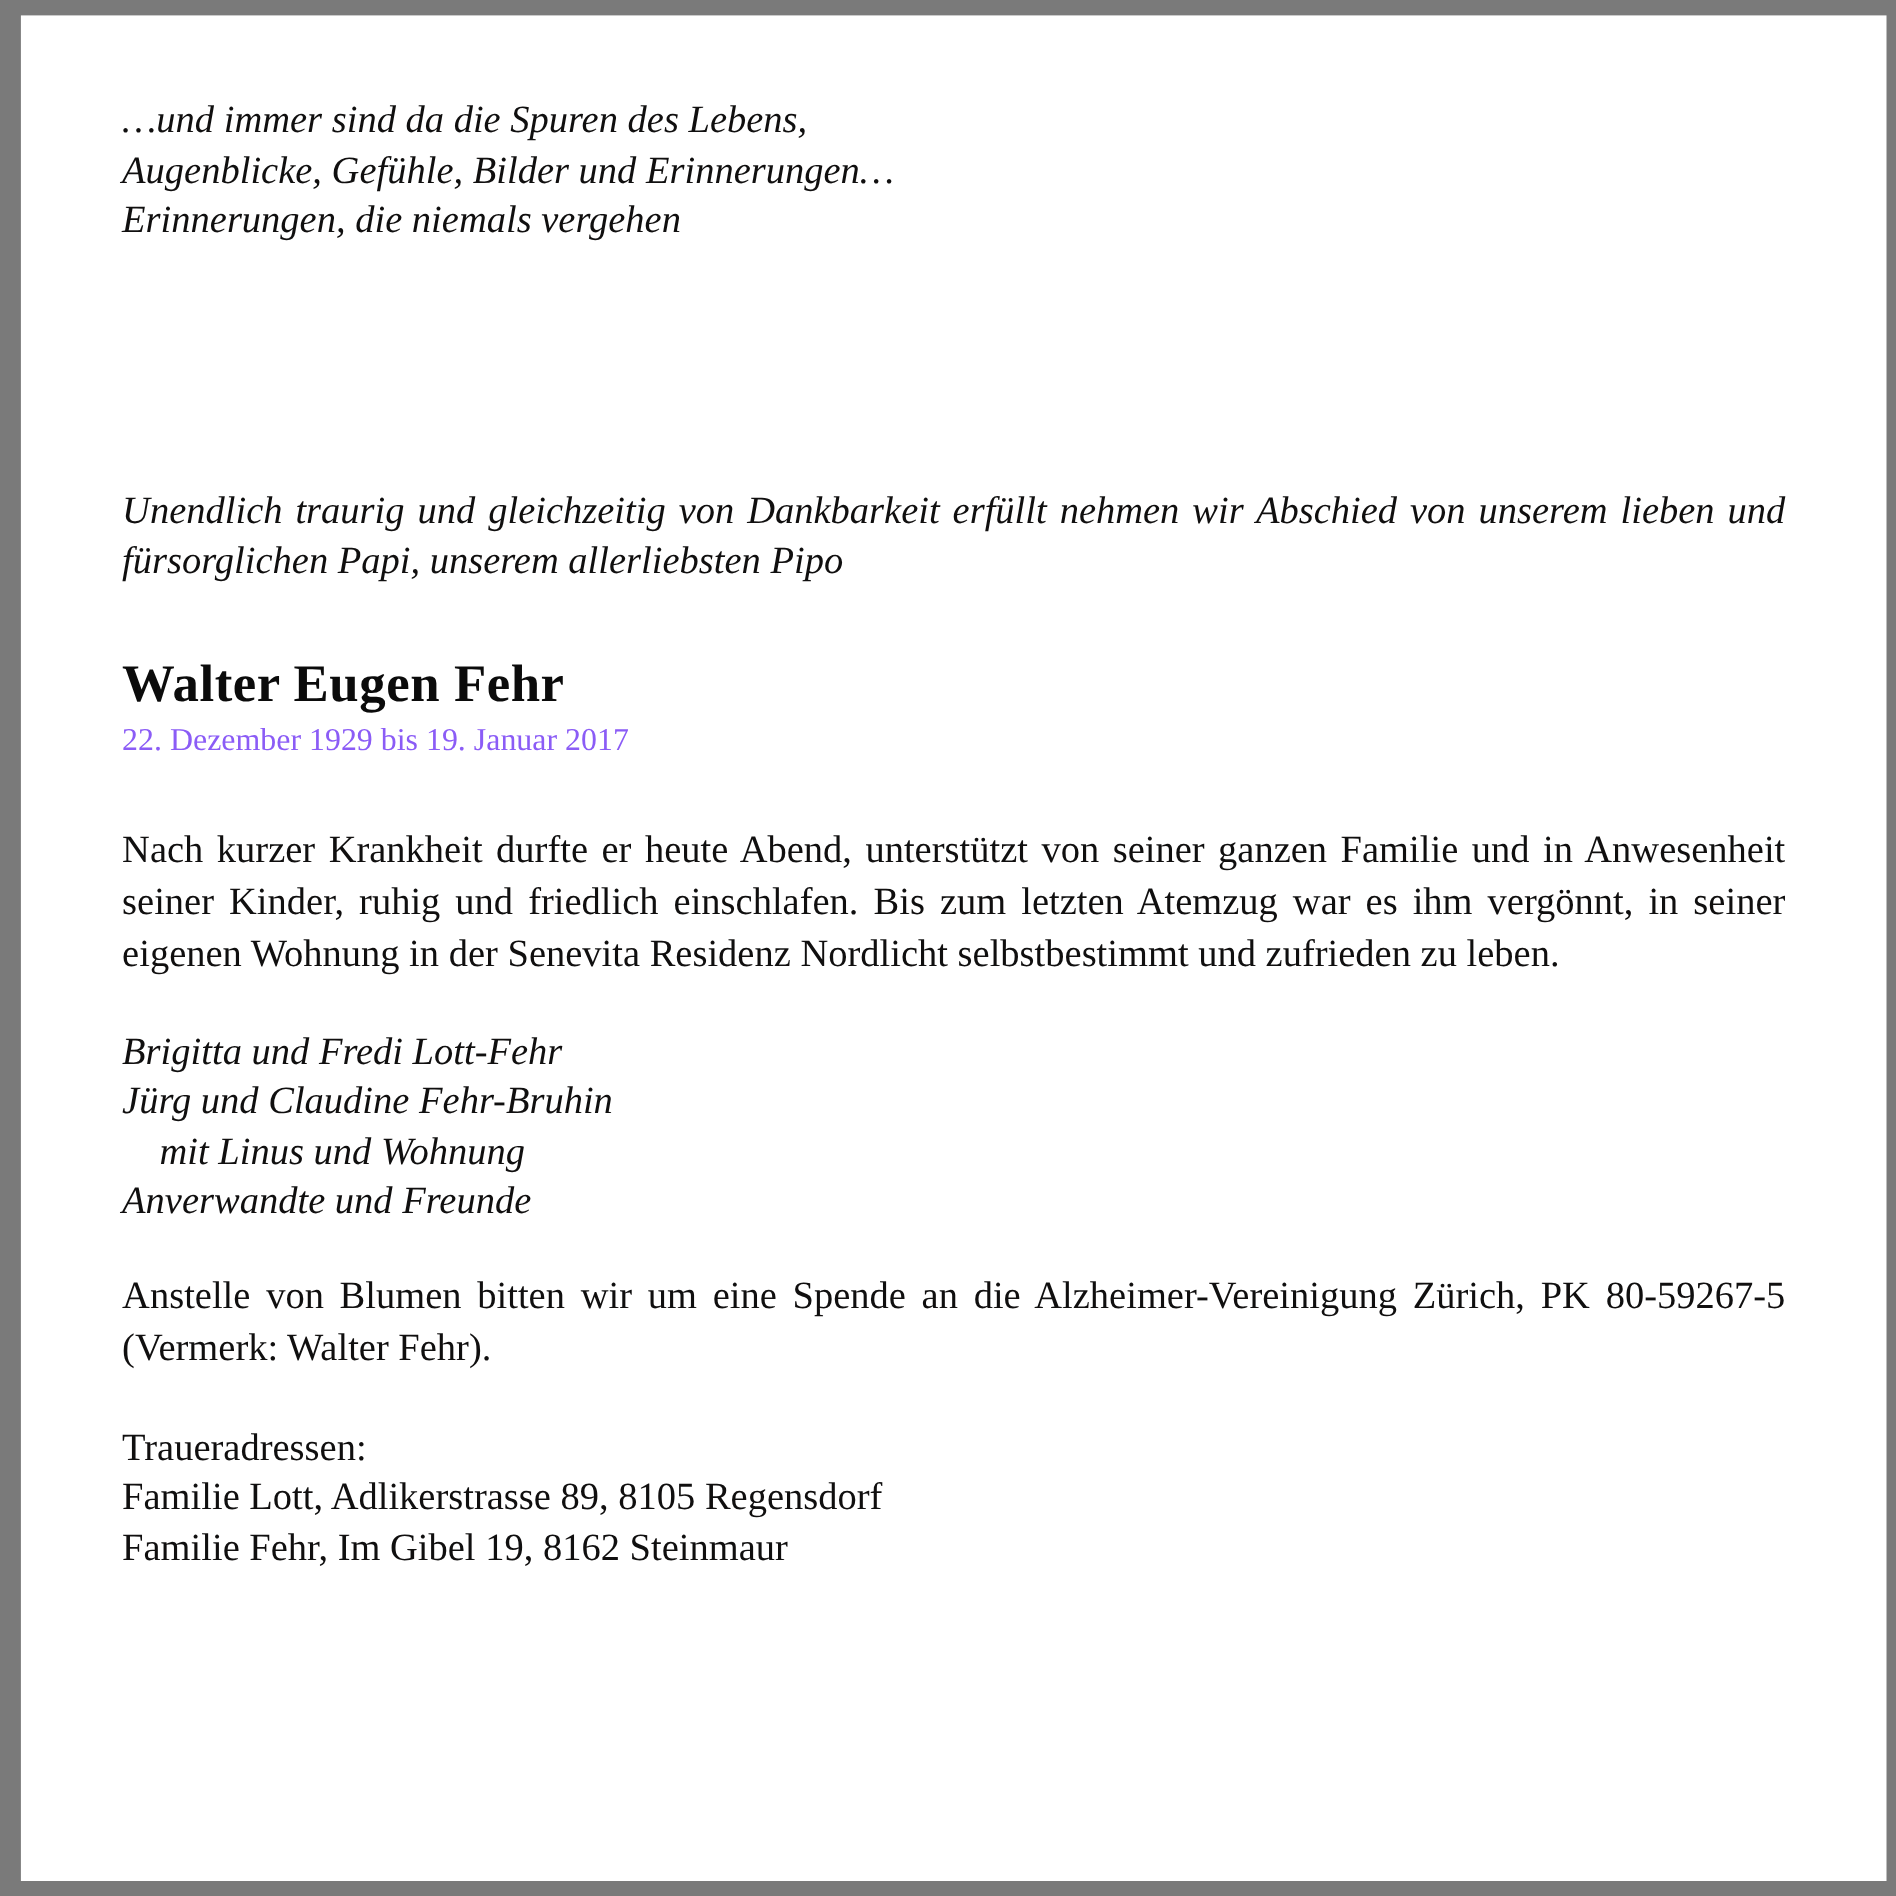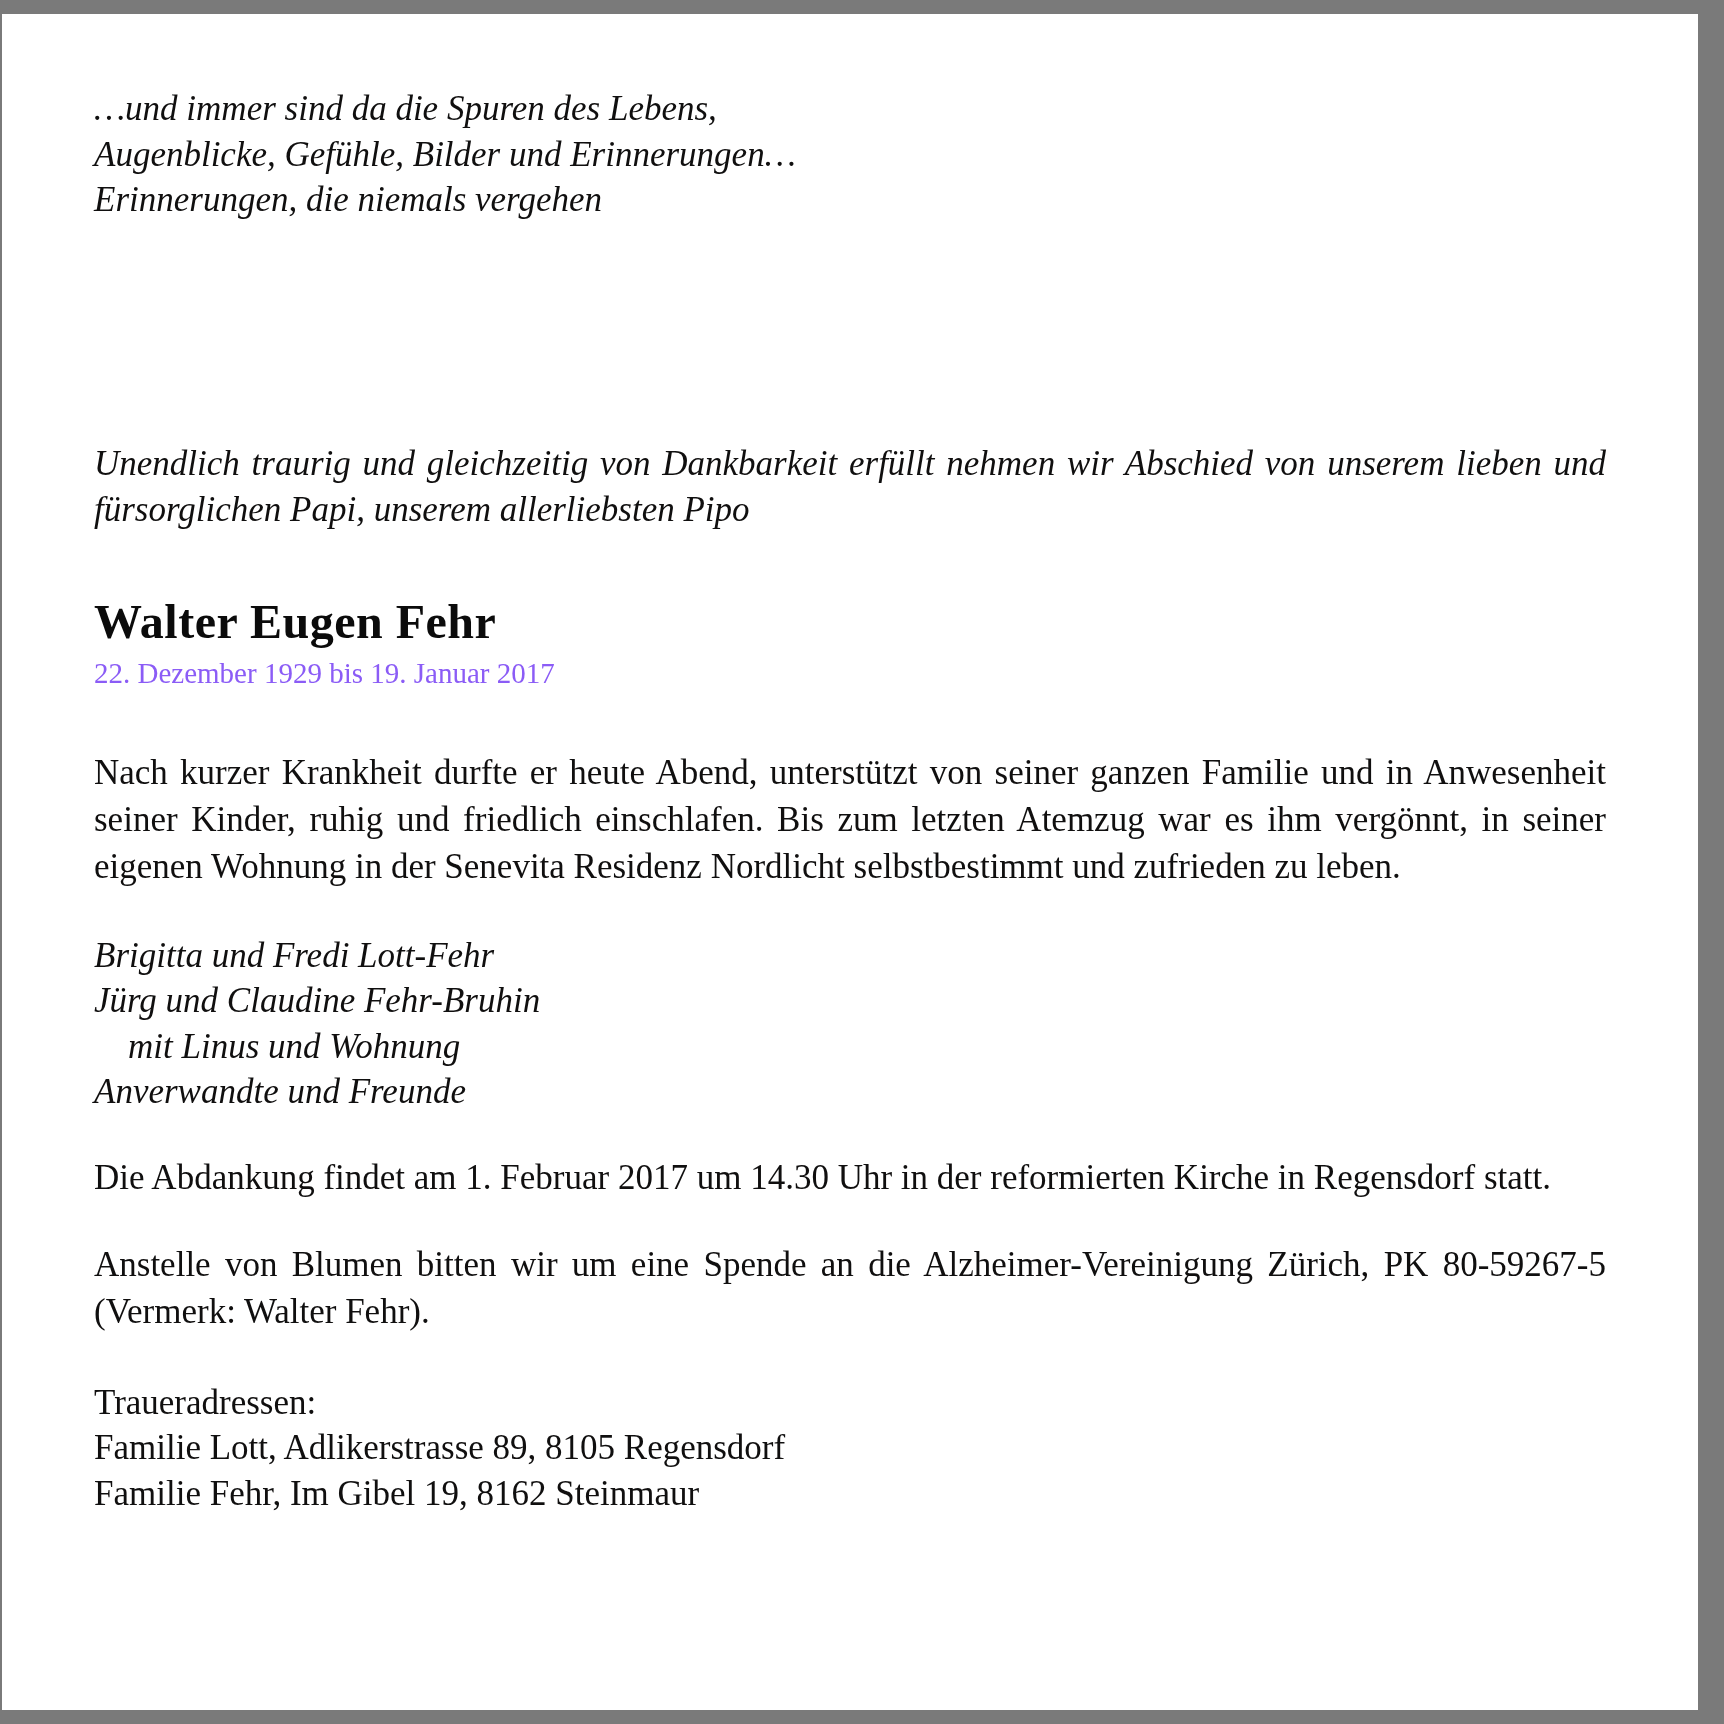--- a/index.html
+++ b/index.html
@@ -9,21 +9,21 @@
   }
   body {
     width: 1724px;
     height: 1724px;
     background: #7a7a7a;
     font-family: "Liberation Serif", serif;
     -webkit-font-smoothing: antialiased;
   }
   .page {
     position: absolute;
-    left: 2px;
+    left: 19px;
     top: 14px;
     width: 1696px;
     height: 1696px;
     background: #ffffff;
     box-sizing: border-box;
     padding: 72px 92px 0 92px;
   }
   .epigraph {
     font-style: italic;
     font-size: 35px;
@@ -120,21 +120,20 @@
 
   <p class="body-text">Nach kurzer Krankheit durfte er heute Abend, unterstützt von seiner ganzen Familie und in Anwesenheit seiner Kinder, ruhig und friedlich einschlafen. Bis zum letzten Atemzug war es ihm vergönnt, in seiner eigenen Wohnung in der Senevita Residenz Nordlicht selbstbestimmt und zufrieden zu leben.</p>
 
   <div class="family">
     <div>Brigitta und Fredi Lott-Fehr</div>
     <div>Jürg und Claudine Fehr-Bruhin</div>
     <div class="indent">mit Linus und Wohnung</div>
     <div>Anverwandte und Freunde</div>
   </div>
 
-  <p class="para">Die Abdankung findet am 1. Februar 2017 um 14.30 Uhr in der reformierten Kirche in Regensdorf statt.</p>
 
   <p class="para">Anstelle von Blumen bitten wir um eine Spende an die Alzheimer-Vereinigung Zürich, PK 80-59267-5 (Vermerk: Walter Fehr).</p>
 
   <div class="addresses">
     <div>Traueradressen:</div>
     <div>Familie Lott, Adlikerstrasse 89, 8105 Regensdorf</div>
     <div>Familie Fehr, Im Gibel 19, 8162 Steinmaur</div>
   </div>
 
 </div>

